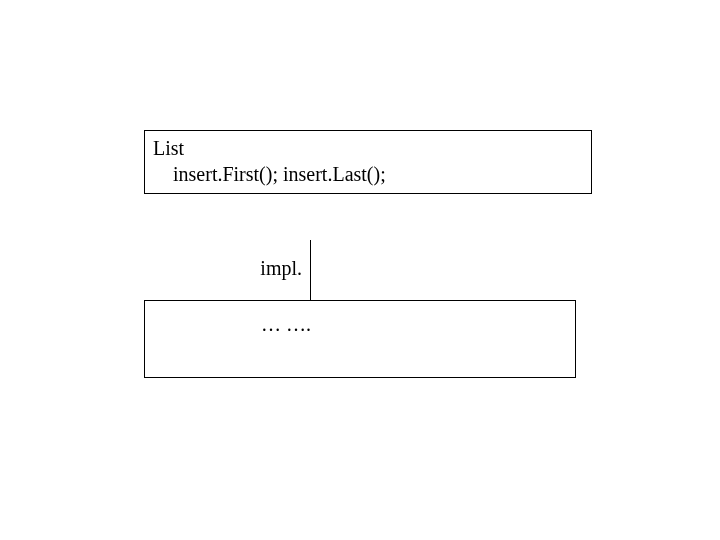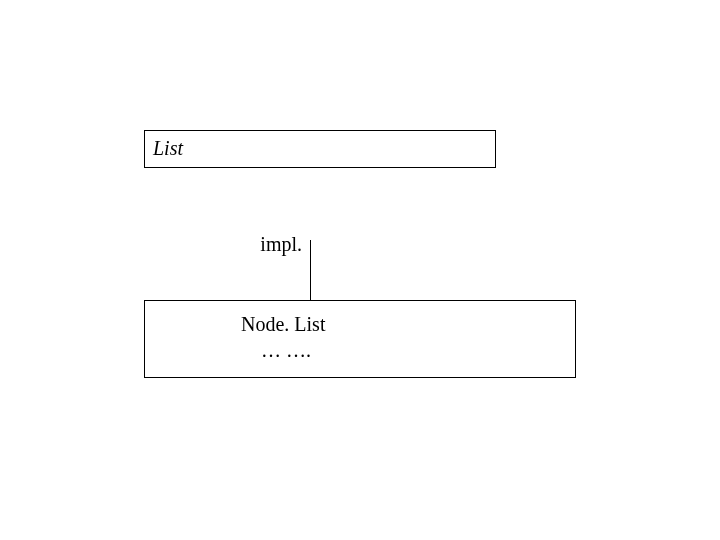--- a/index.html
+++ b/index.html
@@ -14,39 +14,38 @@
     position: relative;
   }
   .box {
     position: absolute;
     border: 1px solid #000;
     background: #fff;
   }
   .top-box {
     left: 144px;
     top: 130px;
-    width: 352px;
+    width: 448px;
     padding: 4px 8px 6px 8px;
     line-height: 1.3;
-    font-style: italic;
   }
   .top-box .title { }
   .top-box .methods { padding-left: 20px; }
   .connector {
     position: absolute;
     left: 310px;
     top: 240px;
     width: 1px;
     height: 60px;
     background: #000;
   }
   .impl-label {
     position: absolute;
     left: 252px;
-    top: 233px;
+    top: 257px;
     width: 50px;
     text-align: right;
   }
   .bottom-box {
     left: 144px;
     top: 300px;
     width: 432px;
     height: 78px;
     padding-top: 10px;
   }
@@ -55,24 +54,24 @@
     line-height: 1.3;
   }
   .dots { padding-left: 20px; }
 </style>
 </head>
 <body>
 
 <div class="box top-box">
   <div class="title">List</div>
   <div class="methods">
+    <div>insert.First(); insert.Last();</div>
   </div>
 </div>
 
 <div class="connector"></div>
 <div class="impl-label">impl.</div>
 
 <div class="box bottom-box">
   <div class="bottom-inner">
-    <div>Node. List</div>
     <div class="dots">… ….</div>
   </div>
 </div>
 
 </body></html>

